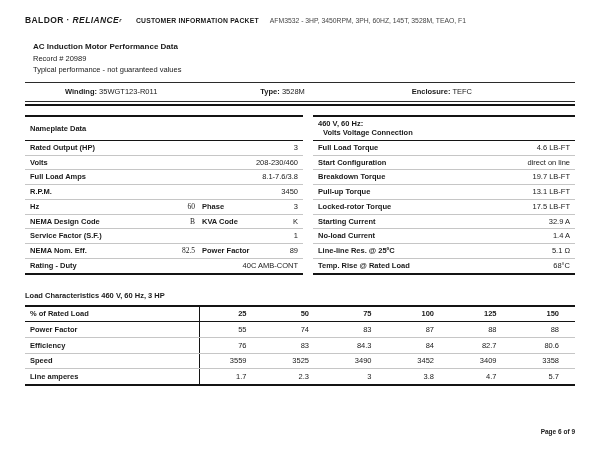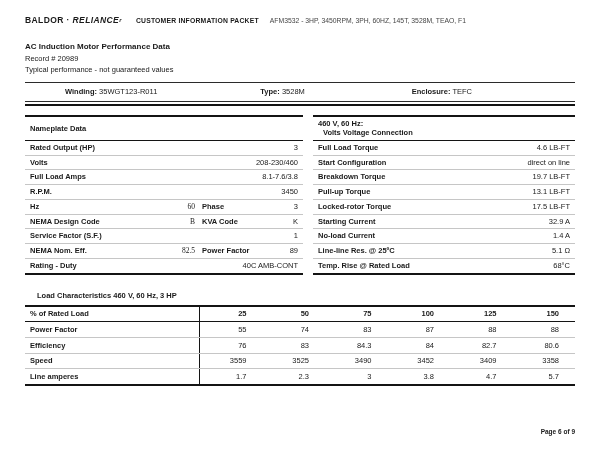--- a/index.html
+++ b/index.html
@@ -10,21 +10,21 @@
   }
   .content{margin:0 25px;}
   
   .doc-header{display:flex;align-items:baseline;padding-top:15px;}
   .logo{font-size:8.5px;font-weight:800;letter-spacing:.4px;white-space:nowrap;}
   .logo-reliance{font-style:italic;}
   .logo-r{font-style:italic;font-size:6px;vertical-align:1px;}
   .packet-title{font-weight:700;font-size:6.8px;letter-spacing:.2px;margin-left:14px;white-space:nowrap;}
   .model-line{font-size:6.8px;color:#454545;margin-left:11px;white-space:nowrap;}
   
-  .title-block{margin-top:16px;}
+  .title-block{margin-top:16px;margin-left:8px;}
   .doc-title{font-size:8px;font-weight:700;}
   .doc-sub{margin-top:2px;}
   
   .winding-bar{margin-top:8px;}
   .winding-row{display:grid;grid-template-columns:1fr 1fr 1fr;border-top:1px solid #2b2b2b;border-bottom:1px solid #2b2b2b;padding:4px 0;}
   .w-cell{white-space:nowrap;}
   .w-cell-1{padding-left:40px;}
   .w-cell-2{padding-left:52px;}
   .w-cell-3{padding-left:20px;}
   .w-label{font-weight:700;}
@@ -39,21 +39,21 @@
   .st-row{display:flex;padding:2.2px 5px;border-bottom:1px solid #c6c6c6;align-items:flex-start;}
   .side-table .st-row:last-child{border-bottom:2px solid #141414;}
   .np-l{font-weight:700;width:118px;flex:0 0 auto;}
   .np-l.wide{width:auto;flex:1;}
   .np-m{width:47px;flex:0 0 auto;text-align:right;font-family:Liberation Serif, serif;}
   .np-l2{font-weight:700;padding-left:7px;}
   .np-v{flex:1;text-align:right;}
   .hv-l{font-weight:700;}
   .hv-v{margin-left:auto;text-align:right;padding-left:8px;}
   
-  .lc-caption{font-weight:700;margin-top:16px;margin-left:12px;}
+  .lc-caption{font-weight:700;margin-top:16px;}
   .lc-table{margin-top:5px;border-top:2px solid #141414;}
   .lc-row{display:grid;grid-template-columns:175px repeat(6,1fr);}
   .lc-head{font-weight:700;border-bottom:1.5px solid #141414;}
   .lc-body .lc-row{border-bottom:1px solid #c6c6c6;}
   .lc-body .lc-row:last-child{border-bottom:2px solid #141414;}
   .lc-cell{padding:2.6px 5px;}
   .lc-first{border-right:1.5px solid #141414;font-weight:700;}
   .lc-num{text-align:right;padding-right:16px;}
   
   .page-footer{position:absolute;top:428px;right:25px;font-weight:700;font-size:6.5px;}

